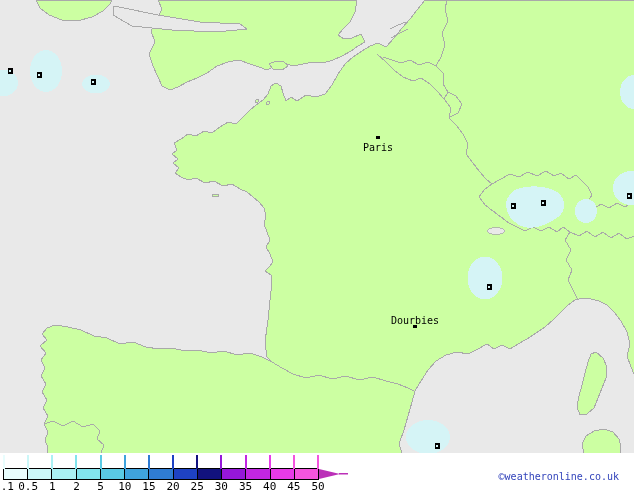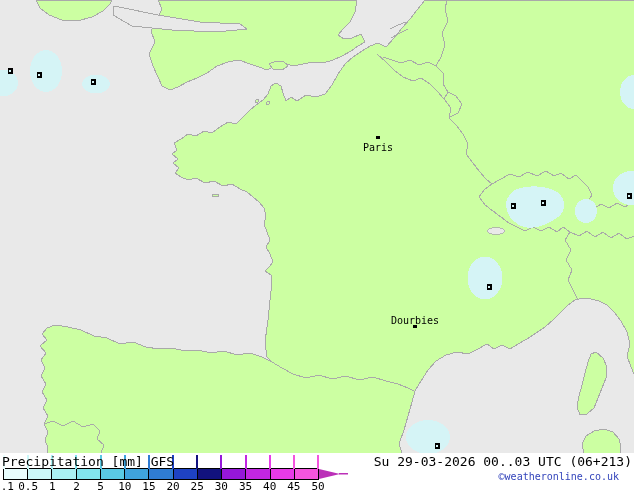--- a/index.html
+++ b/index.html
@@ -107,21 +107,20 @@
         <div class="tick" style="left: 123.769px; background: rgb(63, 163, 221);"></div>
         <div class="tick" style="left: 147.923px; background: rgb(47, 124, 211);"></div>
         <div class="tick" style="left: 172.077px; background: rgb(30, 66, 196);"></div>
         <div class="tick" style="left: 196.231px; background: rgb(18, 18, 126);"></div>
         <div class="tick" style="left: 220.385px; background: rgb(149, 23, 217);"></div>
         <div class="tick" style="left: 244.538px; background: rgb(194, 38, 226);"></div>
         <div class="tick" style="left: 268.692px; background: rgb(232, 58, 232);"></div>
         <div class="tick" style="left: 292.846px; background: rgb(244, 85, 222);"></div>
         <div class="tick" style="left: 317px; background: rgb(244, 85, 222);"></div>
       </div>
-    <div class="legend-title">Precipitation [mm] GFS</div>
     <div class="color-bar" id="bar">
         <span style="background: rgb(232, 253, 253);"></span>
         <span style="background: rgb(203, 247, 248);"></span>
         <span style="background: rgb(170, 241, 243);"></span>
         <span style="background: rgb(130, 228, 237);"></span>
         <span style="background: rgb(90, 202, 228);"></span>
         <span style="background: rgb(63, 163, 221);"></span>
         <span style="background: rgb(47, 124, 211);"></span>
         <span style="background: rgb(30, 66, 196);"></span>
         <span style="background: rgb(18, 18, 126);"></span>
@@ -143,17 +142,16 @@
         <div class="scale-label" style="left: 124.769px;">10</div>
         <div class="scale-label" style="left: 148.923px;">15</div>
         <div class="scale-label" style="left: 173.077px;">20</div>
         <div class="scale-label" style="left: 197.231px;">25</div>
         <div class="scale-label" style="left: 221.385px;">30</div>
         <div class="scale-label" style="left: 245.538px;">35</div>
         <div class="scale-label" style="left: 269.692px;">40</div>
         <div class="scale-label" style="left: 293.846px;">45</div>
         <div class="scale-label" style="left: 318px;">50</div>
       </div>
-    <div class="datetime">Su 29-03-2026 00..03 UTC (06+213)</div>
     <div class="copyright">©weatheronline.co.uk</div>
   </div>
 
 </div>
 
 </body></html>

